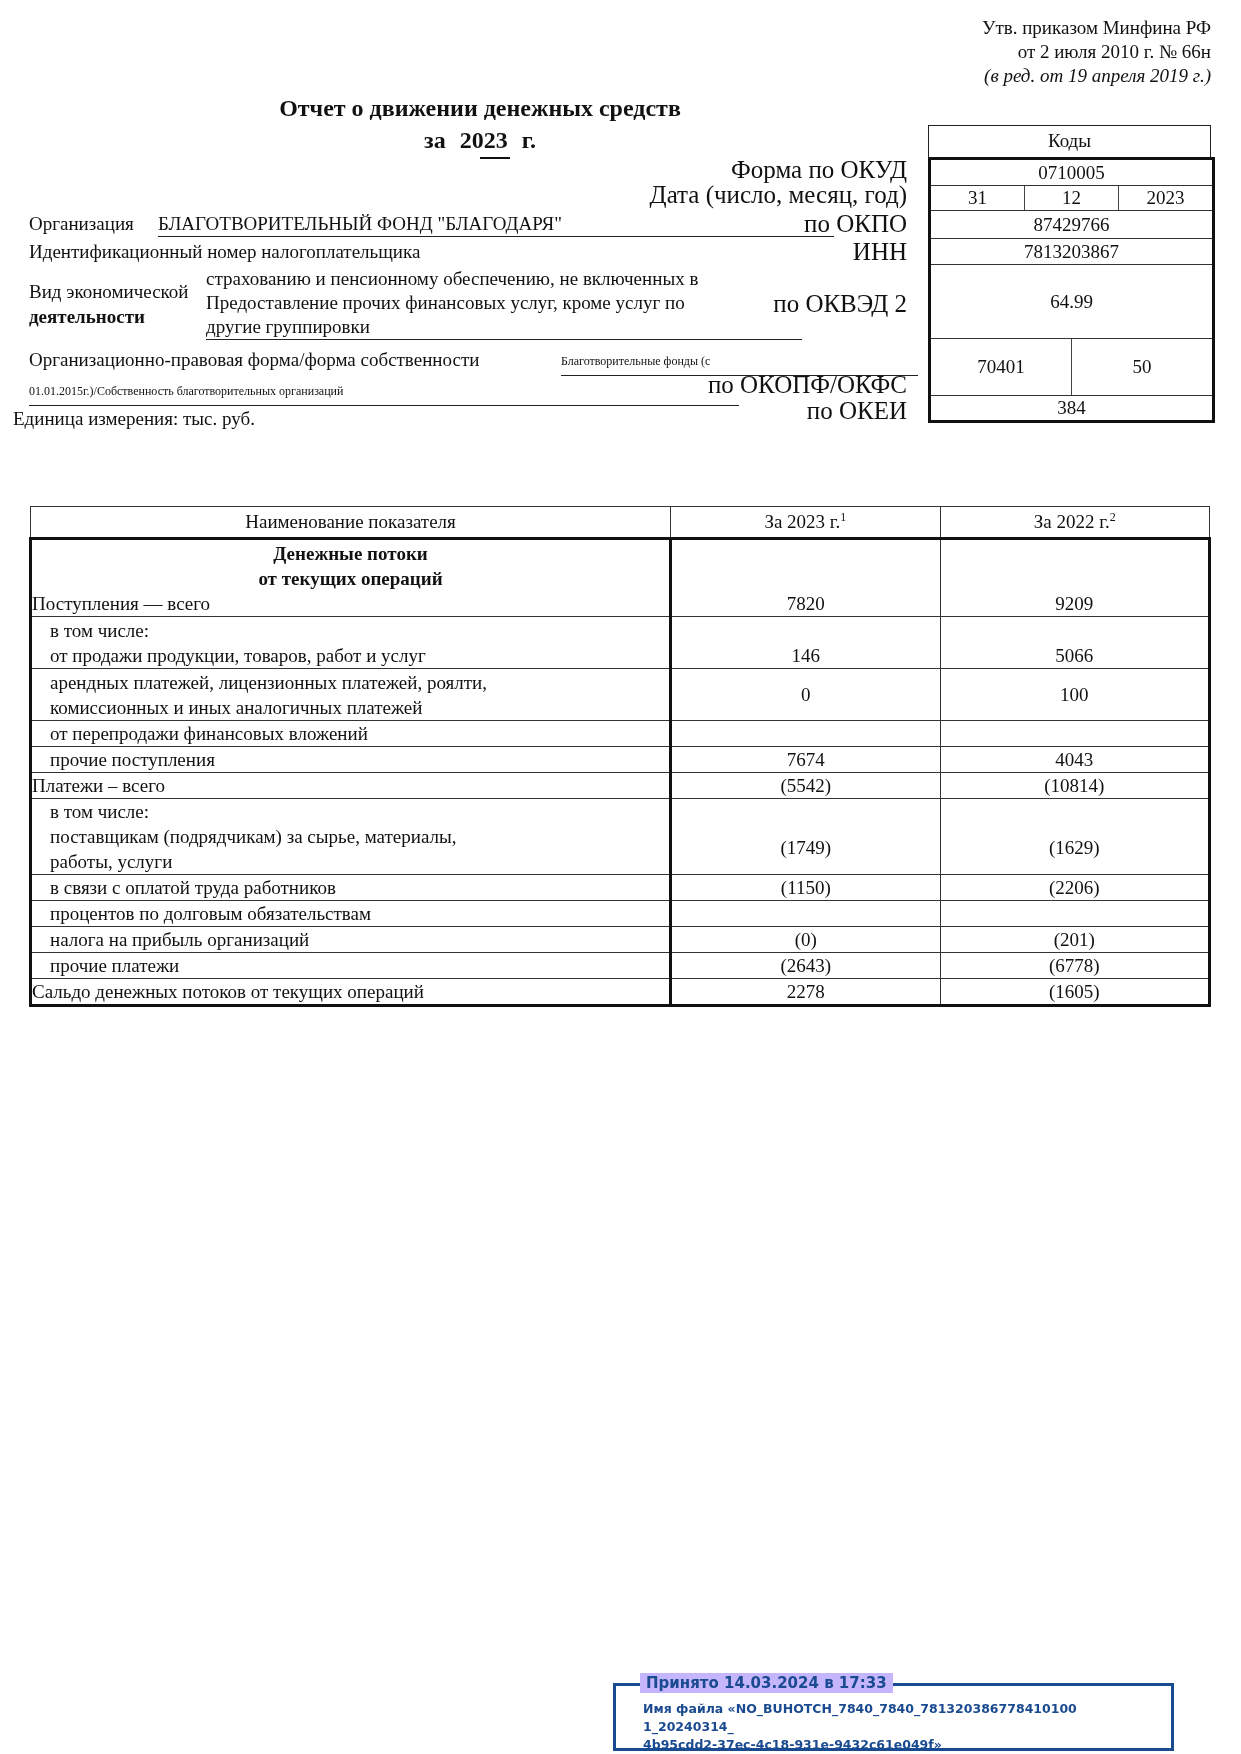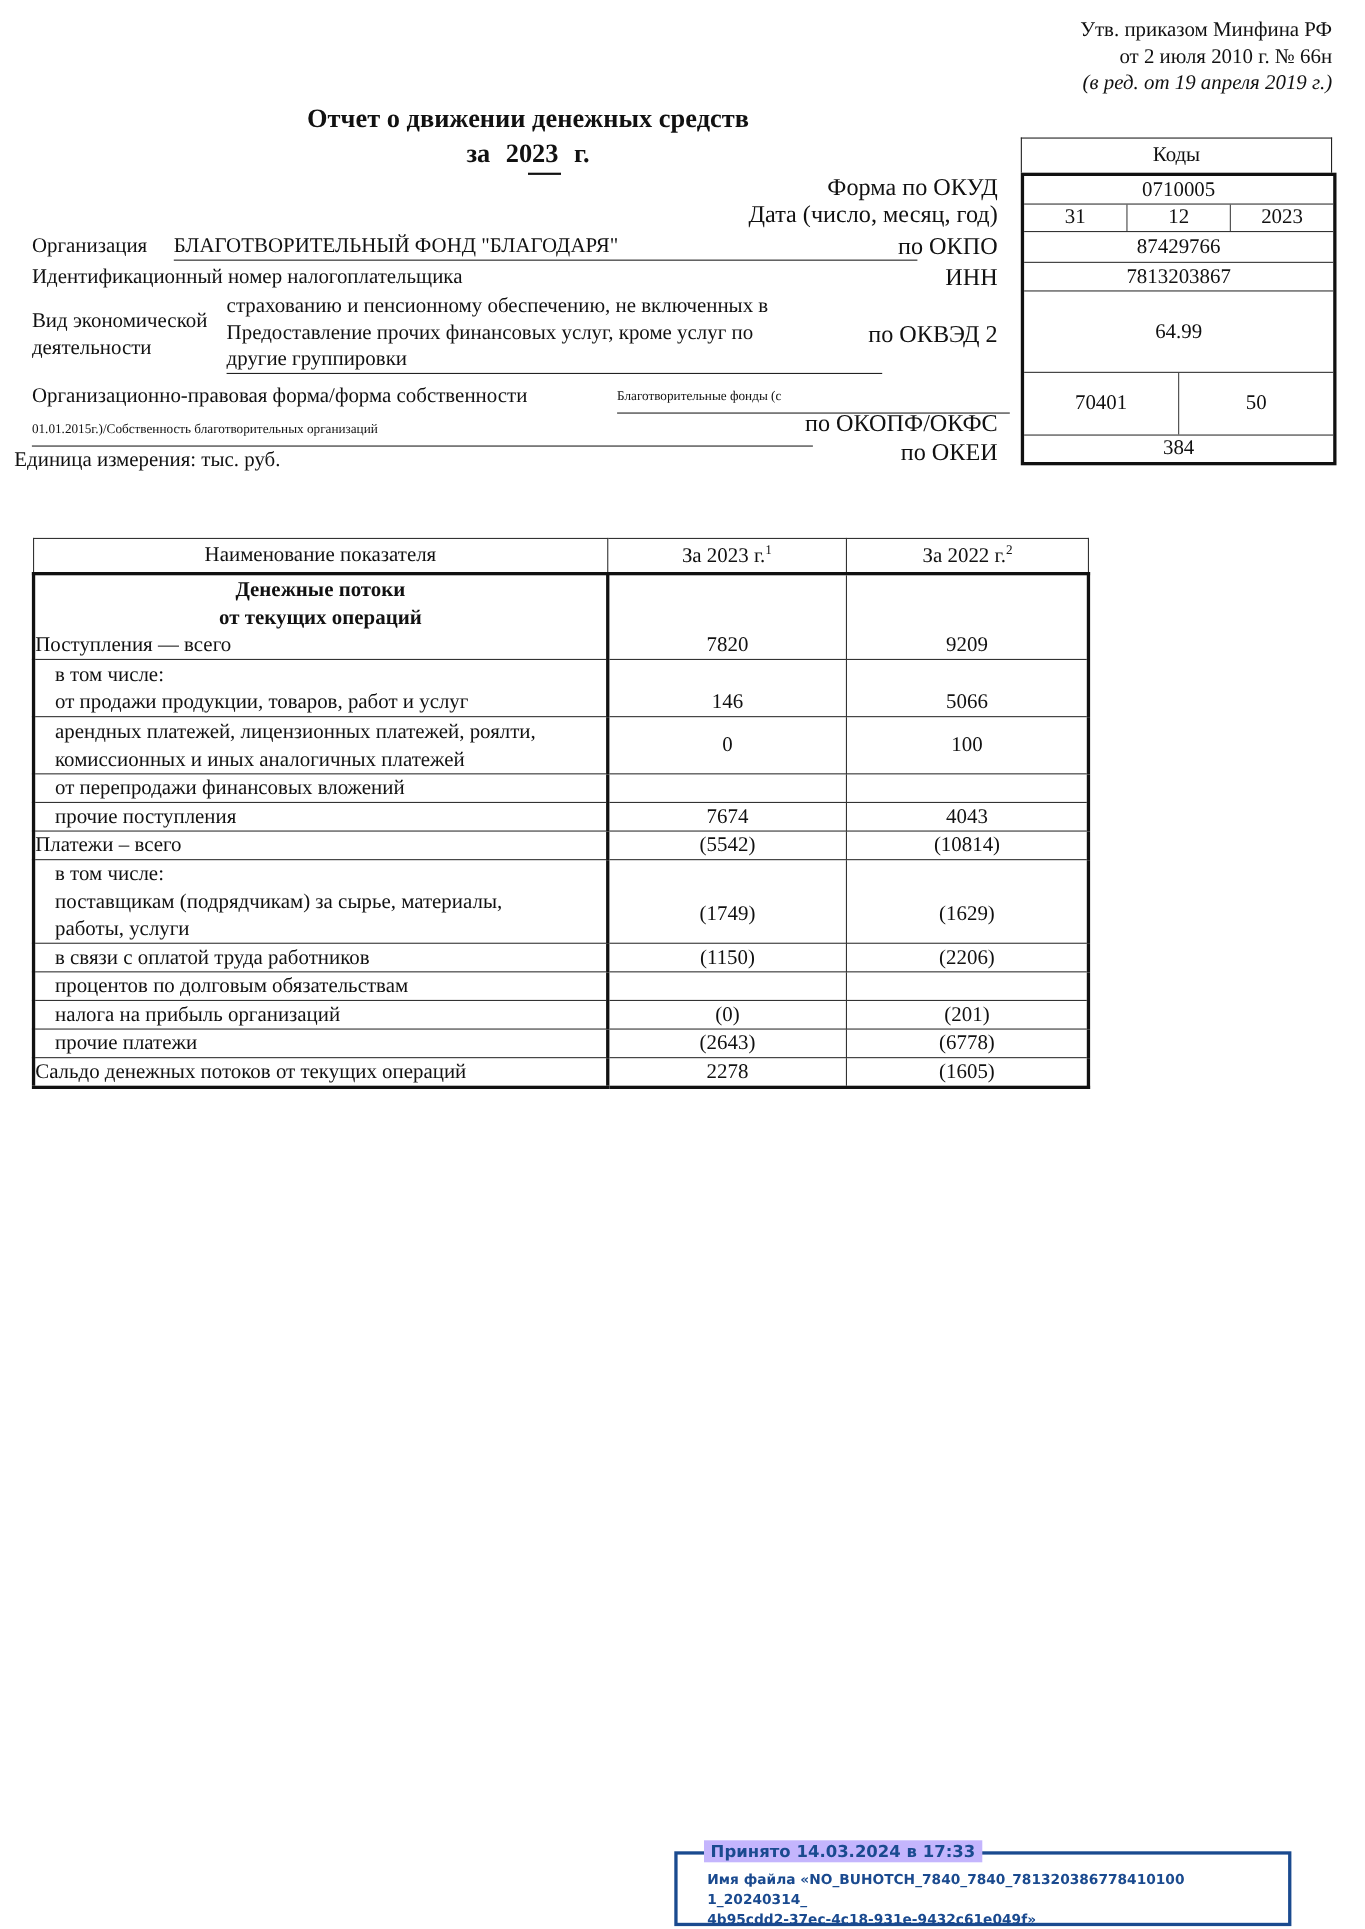--- a/index.html
+++ b/index.html
@@ -16,26 +16,26 @@
 
   
   .codes-head { left: 928px; top: 125px; width: 281px; height: 31px; border: 1.5px solid #222; border-bottom: none; text-align: center; font-size: 19px; line-height: 30px; }
   .codes { left: 928px; top: 157px; width: 281px; border: 3px solid #111; }
   .codes .row { border-bottom: 1.5px solid #333; text-align: center; font-size: 19px; display: flex; }
   .codes .row:last-child { border-bottom: none; }
   .codes .row > div { flex: 1; display: flex; align-items: center; justify-content: center; }
   .codes .row > div + div { border-left: 1.5px solid #444; }
 
   .lbl { font-size: 19px; line-height: 24px; white-space: nowrap; }
-  .rlbl { text-align: left; font-size: 22px; line-height: 24px; white-space: nowrap; }
+  .rlbl { text-align: left; font-size: 25px; line-height: 24px; white-space: nowrap; }
   .uline { border-bottom: 1.5px solid #222; }
   .small { font-size: 12px; white-space: nowrap; }
 
   
-  table.main { position: absolute; left: 29px; top: 489px; width: 962px; border-collapse: collapse; font-size: 19px; }
+  table.main { position: absolute; left: 29px; top: 506px; width: 1182px; border-collapse: collapse; font-size: 19px; }
   table.main td, table.main th { border: 1.5px solid #333; padding: 0; font-weight: normal; }
   table.main th { height: 30px; text-align: center; }
   table.main td.name { width: 636px; line-height: 25px; vertical-align: bottom; }
   table.main td.v { width: 267px; text-align: center; vertical-align: middle; line-height: 24px; }
   table.main td.v.bot { vertical-align: bottom; }
   table.main td.name .ind { padding-left: 18px; }
   table.main tbody { border: 3px solid #111; }
   table.main tr.first td.v { border-top: 3px solid #111; }
   table.main td.v.c2 { border-left: 3px solid #111; }
   table.main td.v.c3 { border-right: 3px solid #111; }
@@ -102,21 +102,21 @@
 <div class="abs rlbl" style="right:334px; top:292px;">по ОКВЭД 2</div>
 <div class="abs rlbl" style="right:334px; top:373px;">по ОКОПФ/ОКФС</div>
 <div class="abs rlbl" style="right:334px; top:399px;">по ОКЕИ</div>
 
 <div class="abs lbl" style="left:29px; top:212px;">Организация</div>
 <div class="abs lbl uline" style="left:158px; top:212px; width:676px;"><span>БЛАГОТВОРИТЕЛЬНЫЙ ФОНД "БЛАГОДАРЯ"</span></div>
 
 <div class="abs lbl" style="left:29px; top:240px;">Идентификационный номер налогоплательщика</div>
 
 <div class="abs lbl" style="left:29px; top:280px;">Вид экономической</div>
-<div class="abs lbl" style="left:29px; top:305px;">деятельности</div>
+<div class="abs lbl" style="left:29px; top:305px;font-weight:bold;">деятельности</div>
 <div class="abs uline" style="left:206px; top:267px; width:596px;">
   <div class="lbl">страхованию и пенсионному обеспечению, не включенных в</div>
   <div class="lbl">Предоставление прочих финансовых услуг, кроме услуг по</div>
   <div class="lbl">другие группировки</div>
 </div>
 
 <div class="abs lbl" style="left:29px; top:348px;">Организационно-правовая форма/форма собственности</div>
 <div class="abs uline" style="left:561px; top:351px; width:357px; height:24px;"><span class="small">Благотворительные фонды (с</span></div>
 <div class="abs uline" style="left:29px; top:381px; width:710px; height:24px;"><span class="small">01.01.2015г.)/Собственность благотворительных организаций</span></div>
 

